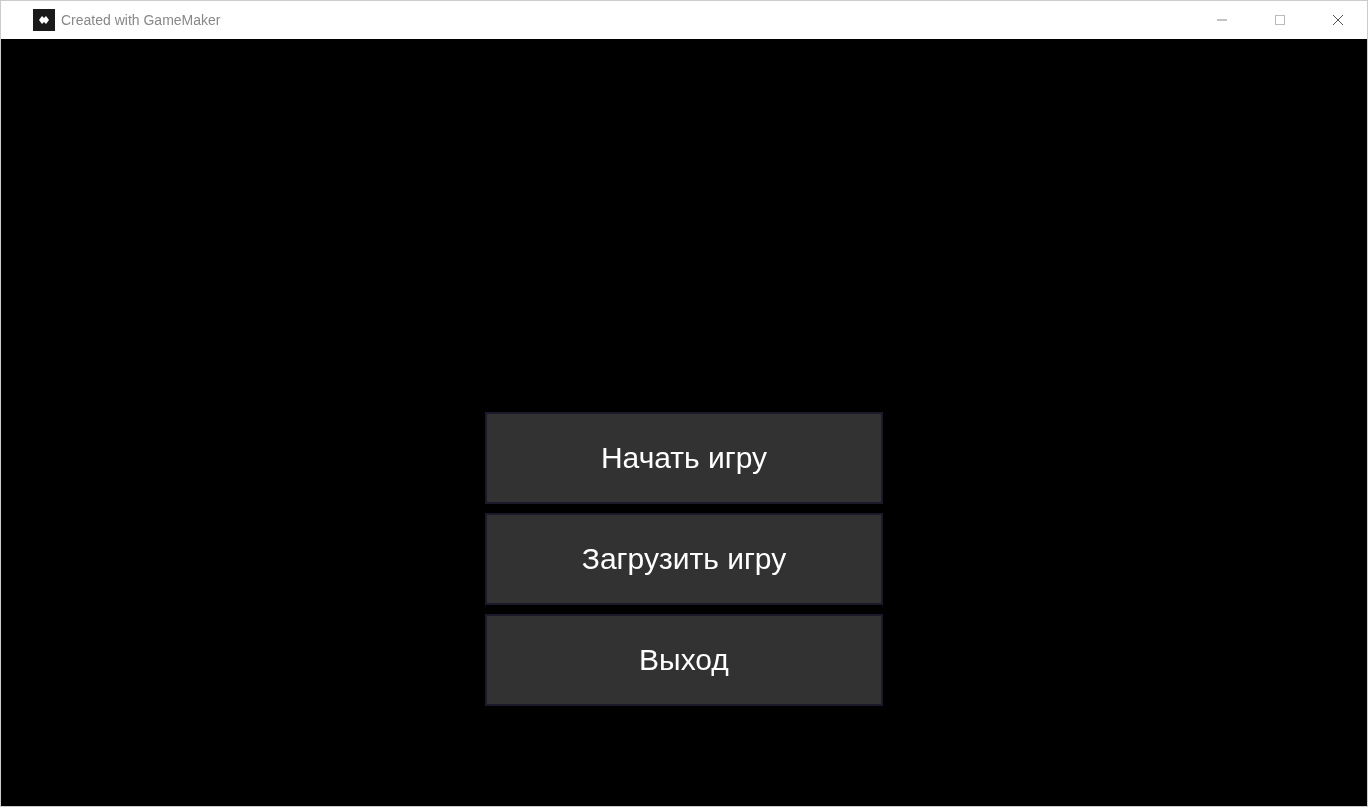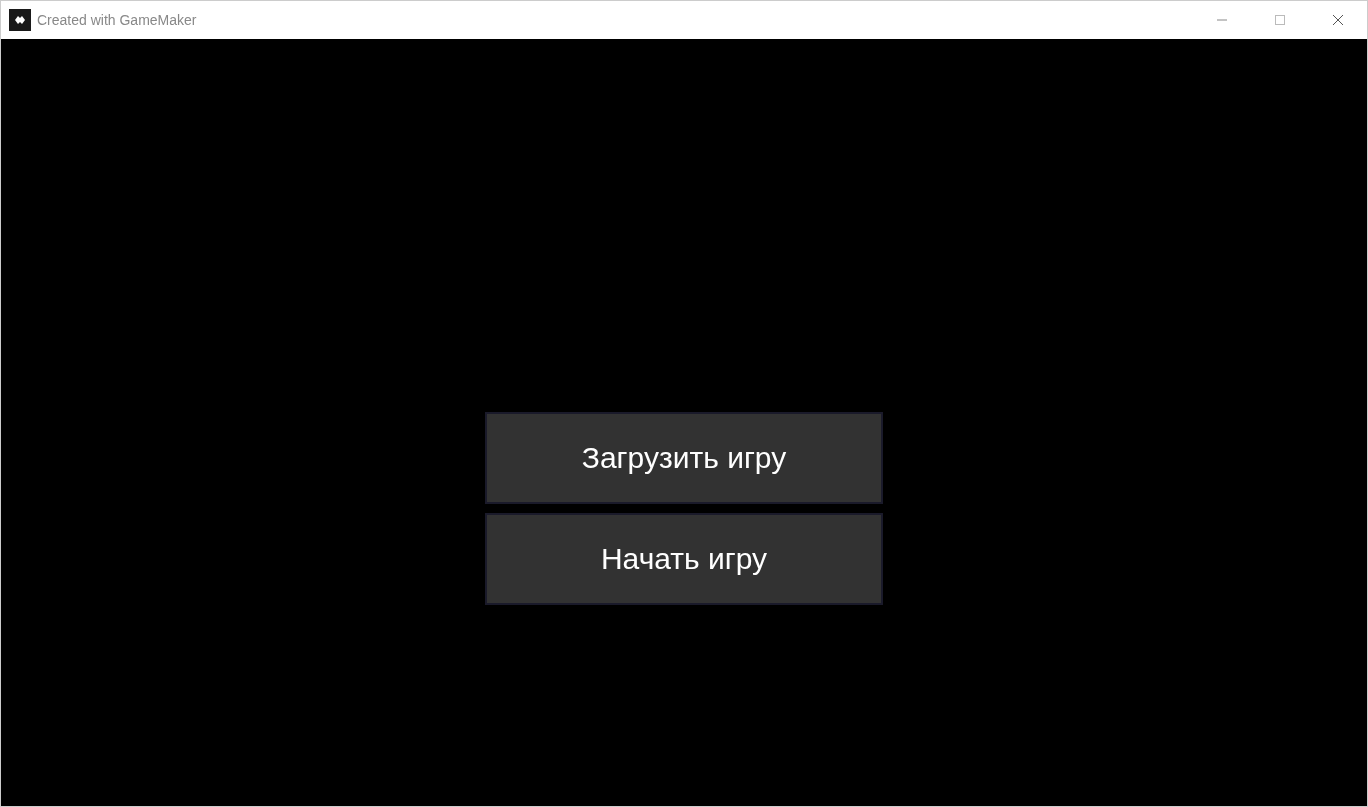--- a/index.html
+++ b/index.html
@@ -21,20 +21,21 @@
       display: flex;
       flex-direction: column;
       border: 1px solid #ccc;
     }
     .titlebar {
       height: 38px;
       background: #ffffff;
       display: flex;
       justify-content: space-between;
       padding-left: 8px;
+      margin-left: 24px;
     }
     .titlebar-left {
       display: flex;
       align-items: center;
       gap: 6px;
     }
     .app-icon {
       width: 22px;
       height: 22px;
       background: #1a1a1a;
@@ -132,20 +133,23 @@
           <line x1="1" y1="1" x2="11" y2="11" stroke="#555555" stroke-width="1"></line>
           <line x1="11" y1="1" x2="1" y2="11" stroke="#555555" stroke-width="1"></line>
         </svg>
       </button>
     </div>
   </div>
 
   <div class="game-viewport">
     <div class="menu-container">
       <div class="menu-btn">
+        <span class="menu-btn-label">Начать игру</span>
+      </div>
+      <div class="menu-btn">
         <span class="menu-btn-label">Загрузить игру</span>
       </div>
       <div class="menu-btn">
-        <span class="menu-btn-label">Начать игру</span>
+        <span class="menu-btn-label">Выход</span>
       </div>
     </div>
   </div>
 </div>
 
 </body></html>

